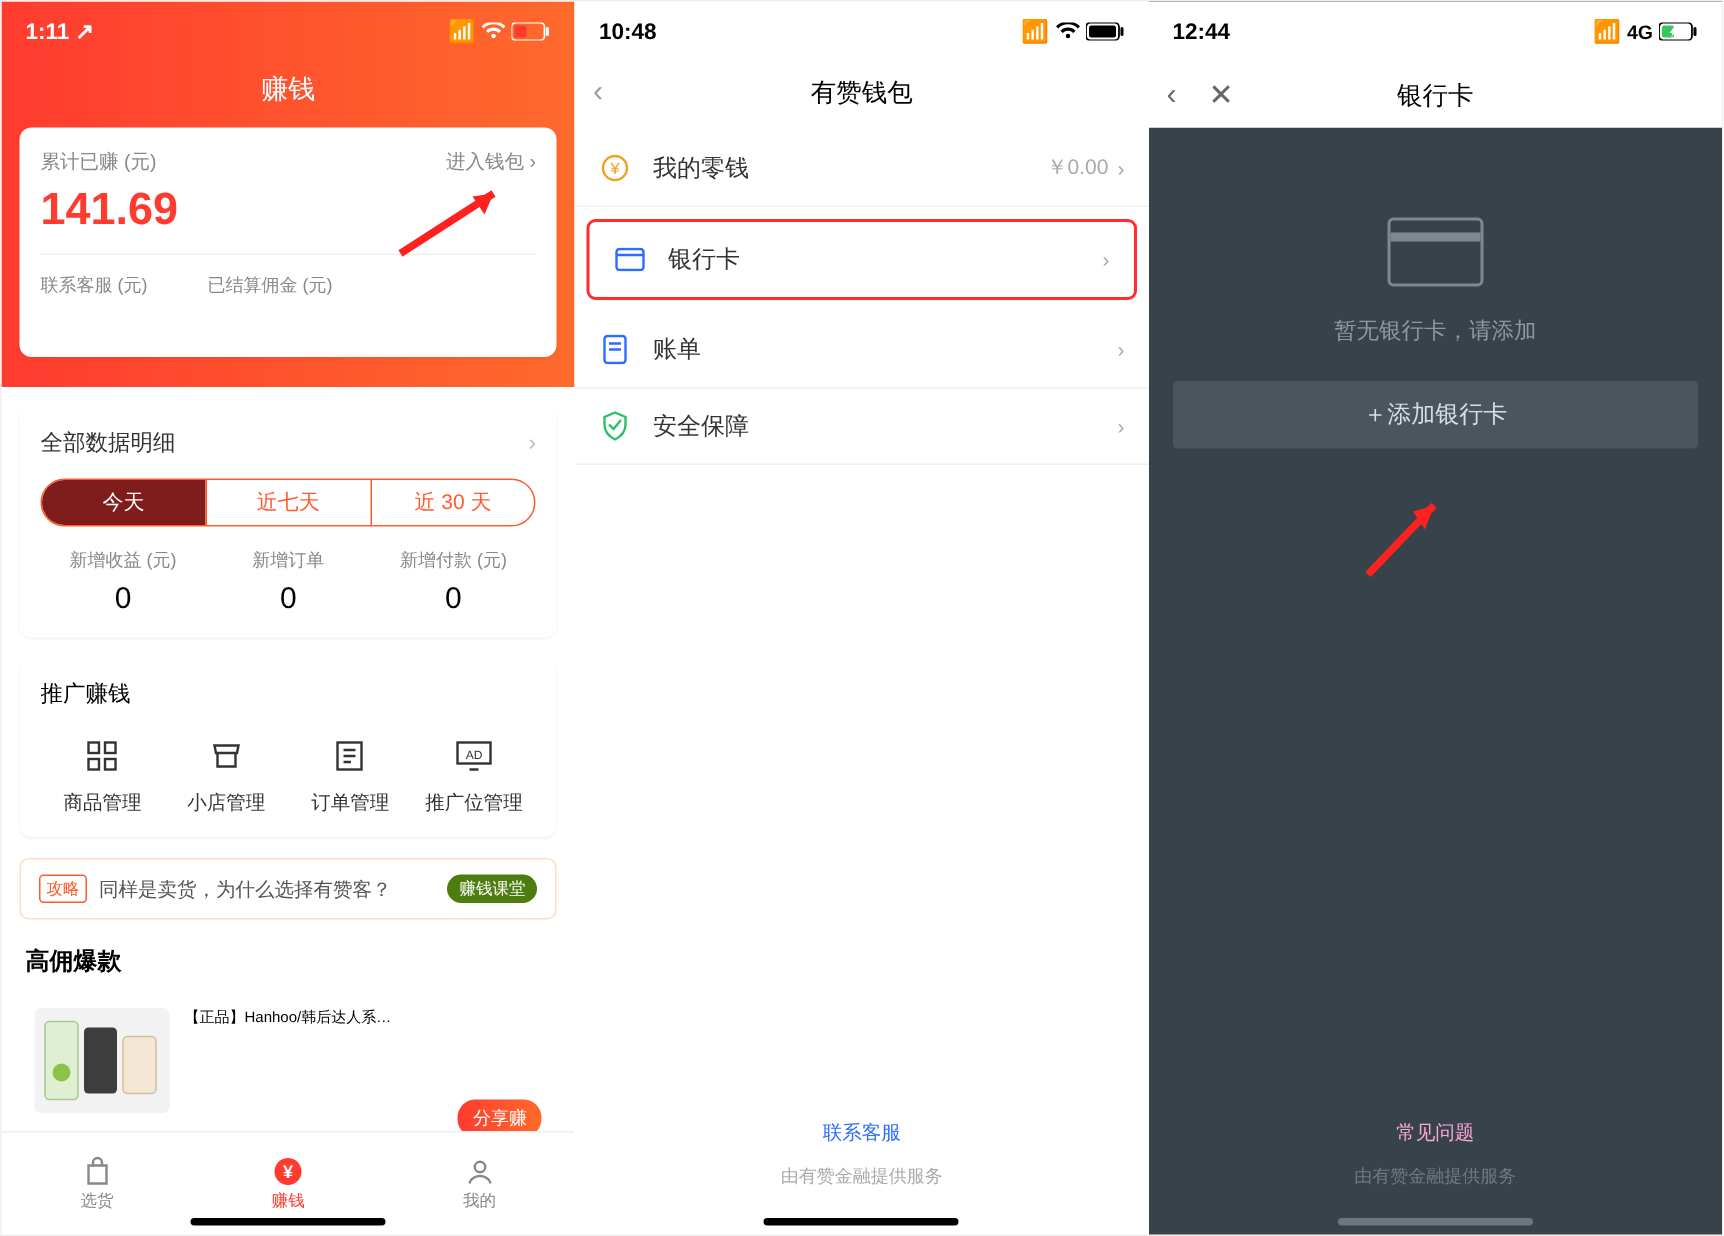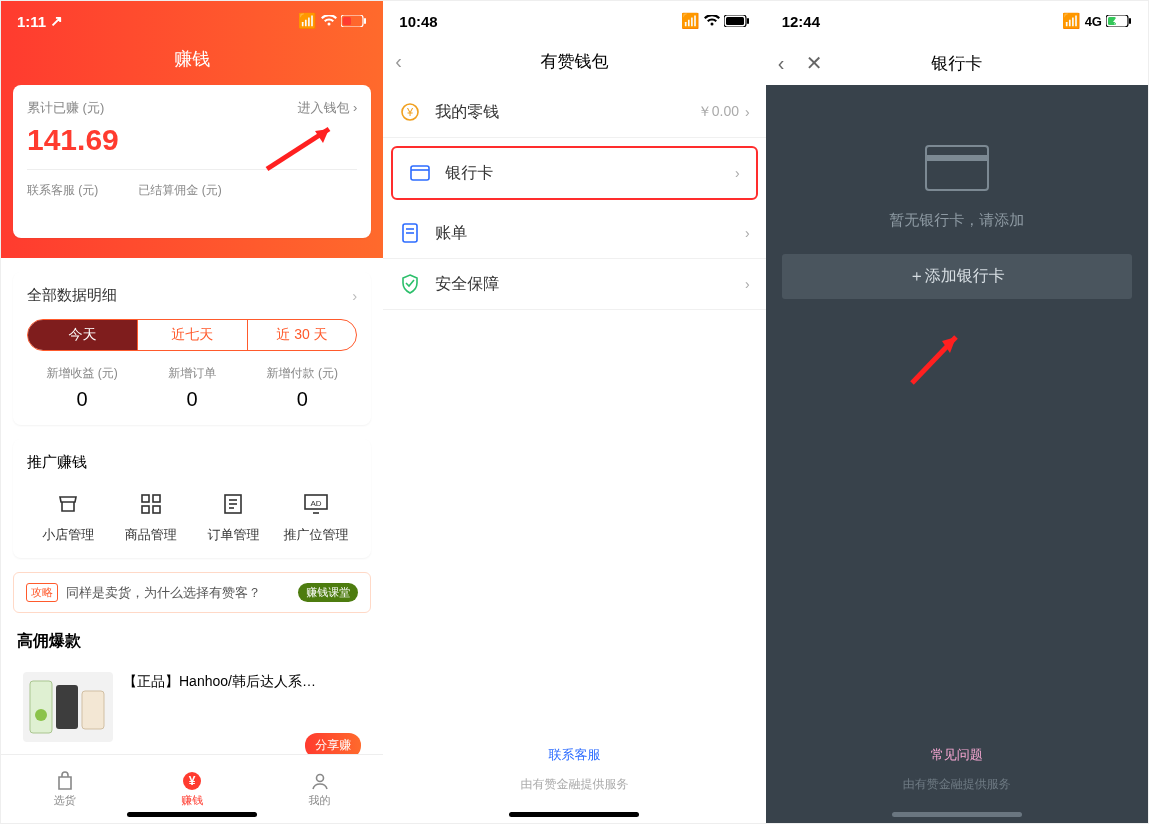--- a/index.html
+++ b/index.html
@@ -40,21 +40,21 @@
 .grid4 > div{flex:1;}
 .grid4 .ic{width:28px;height:28px;margin:0 auto 8px;display:flex;align-items:center;justify-content:center;}
 .grid4 .nm{font-size:13px;color:#333;}
 .tipcard{margin:14px 12px 0;border:1px solid #ffd9c7;border-radius:6px;padding:10px 12px;display:flex;align-items:center;gap:8px;font-size:13px;}
 .tipcard .badge{border:1px solid #ff5a2c;color:#ff5a2c;border-radius:3px;padding:1px 4px;font-size:11px;}
 .tipcard .txt{flex:1;color:#555;}
 .tipcard .btn{background:#4d7c0f;color:#fff;border-radius:10px;padding:2px 8px;font-size:11px;}
 .sec-title{margin:18px 16px 10px;font-weight:600;font-size:16px;}
 .productcard{margin:0 12px;background:#fff;border-radius:8px;display:flex;gap:10px;padding:10px;align-items:flex-start;position:relative;}
 .productcard .thumb{width:90px;height:70px;background:#f2f2f2;border-radius:4px;display:flex;align-items:center;justify-content:center;}
-.productcard .pt{font-size:14px;line-height:1.4;}
+.productcard .pt{font-size:10px;line-height:1.4;}
 .productcard .sharebtn{position:absolute;right:10px;bottom:-6px;background:linear-gradient(90deg,#ff3b2f,#ff6a2c);color:#fff;font-size:12px;padding:4px 10px;border-radius:12px;}
 .col1 .tabbar{position:absolute;bottom:0;left:0;right:0;height:68px;border-top:1px solid #eee;display:flex;background:#fff;}
 .tabbar > div{flex:1;display:flex;flex-direction:column;align-items:center;justify-content:center;gap:2px;font-size:11px;color:#888;}
 .tabbar > div.act{color:#ff3b2f;}
 .homebar{position:absolute;bottom:6px;left:50%;transform:translateX(-50%);width:130px;height:5px;background:#000;border-radius:3px;}
 
 .arrow-red{position:absolute;pointer-events:none;}
 
 
 .col2 .status{color:#000;}
@@ -159,36 +159,36 @@
           </div>
       </div>
     </div>
 
     <div class="card c1-promo">
       <div class="t">推广赚钱</div>
       <div class="grid4">
         <div>
           <div class="ic">
               <svg width="22" height="22" viewBox="0 0 22 22" fill="none" stroke="#333" stroke-width="1.6">
-                <path d="M3 4h16l-1 5H4z"></path>
-                <path d="M5 9v9h12V9"></path>
-              </svg>
-            </div>
-          <div class="nm">小店管理</div>
-        </div>
-        <div>
-          <div class="ic">
-              <svg width="22" height="22" viewBox="0 0 22 22" fill="none" stroke="#333" stroke-width="1.6">
                 <rect x="2" y="2" width="7" height="7"></rect>
                 <rect x="13" y="2" width="7" height="7"></rect>
                 <rect x="2" y="13" width="7" height="7"></rect>
                 <rect x="13" y="13" width="7" height="7"></rect>
               </svg>
             </div>
           <div class="nm">商品管理</div>
+        </div>
+        <div>
+          <div class="ic">
+              <svg width="22" height="22" viewBox="0 0 22 22" fill="none" stroke="#333" stroke-width="1.6">
+                <path d="M3 4h16l-1 5H4z"></path>
+                <path d="M5 9v9h12V9"></path>
+              </svg>
+            </div>
+          <div class="nm">小店管理</div>
         </div>
         <div>
           <div class="ic">
               <svg width="20" height="22" viewBox="0 0 20 22" fill="none" stroke="#333" stroke-width="1.6">
                 <rect x="2" y="2" width="16" height="18"></rect>
                 <line x1="6" y1="7" x2="14" y2="7"></line>
                 <line x1="6" y1="11" x2="14" y2="11"></line>
                 <line x1="6" y1="15" x2="11" y2="15"></line>
               </svg>
             </div>

